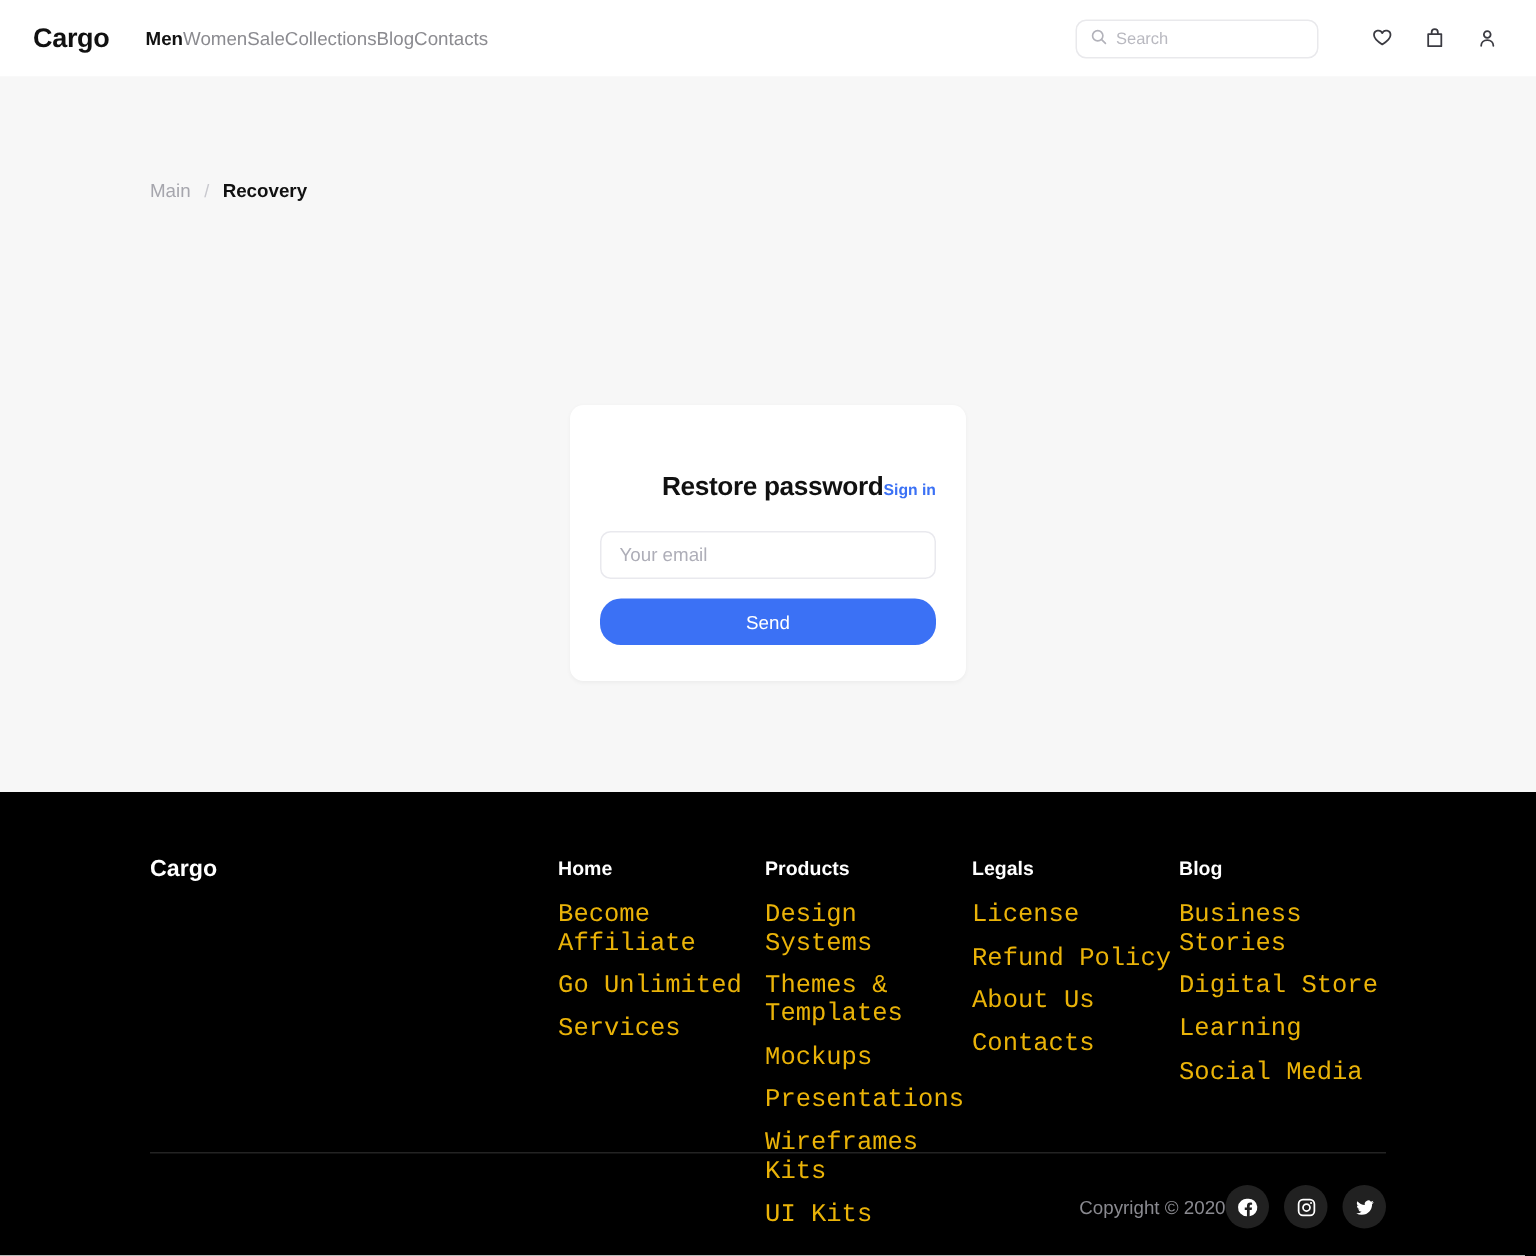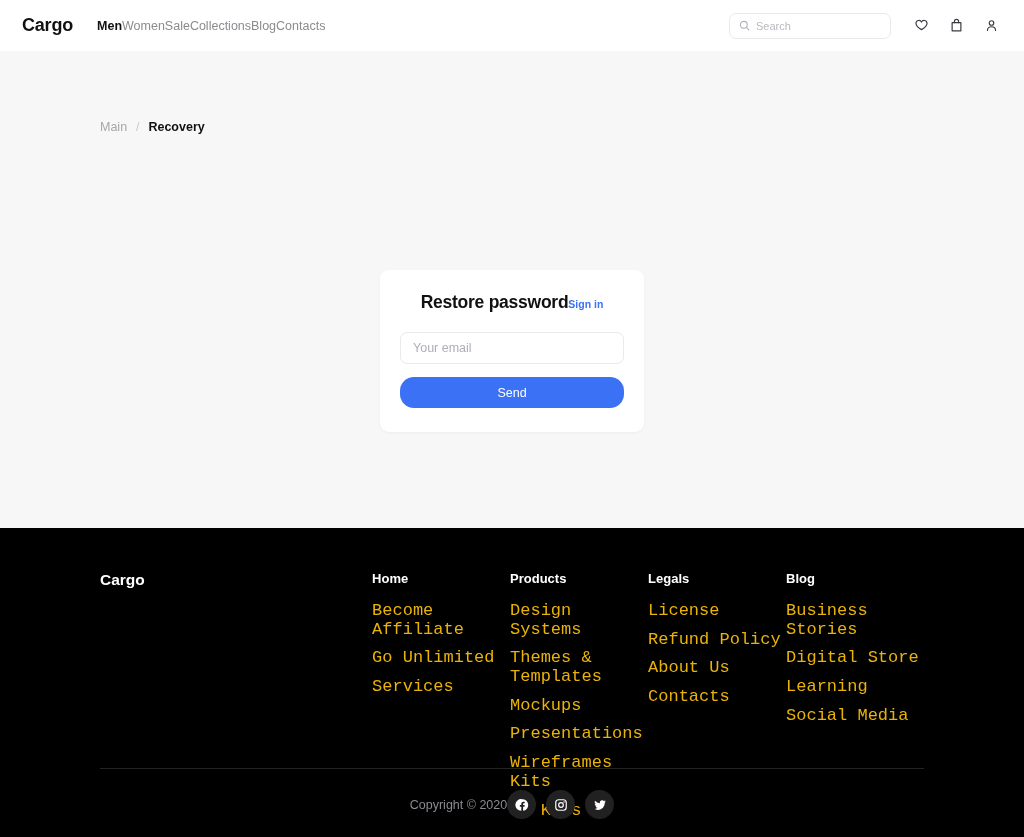--- a/index.html
+++ b/index.html
@@ -57,21 +57,21 @@
 
   .nav-item.active {
     color: #121212;
     font-weight: bold;
   }
 
   .header-right {
     margin-left: auto;
     display: flex;
     align-items: center;
-    gap: 0;
+    gap: 12px;
   }
 
   .search-box {
     width: 162px;
     height: 26px;
     border: 1px solid #e9e9ec;
     border-radius: 7px;
     background: #ffffff;
     display: flex;
     align-items: center;
@@ -134,22 +134,23 @@
     width: 264px;
     background: #ffffff;
     border-radius: 9px;
     padding: 22px 20px 24px 20px;
     box-shadow: 0 1px 3px rgba(0,0,0,0.045);
   }
 
   .card-head {
     display: flex;
     align-items: baseline;
-    justify-content: center;
+    justify-content: flex-end;
     margin-bottom: 19px;
+    margin-top: 22px;
   }
 
   .card-title {
     font-size: 17.5px;
     font-weight: bold;
     color: #111111;
     letter-spacing: -0.25px;
   }
 
   .signin-link {
@@ -240,21 +241,21 @@
     background: #232323;
   }
 
   .footer-bottom {
     position: absolute;
     left: 100px;
     right: 100px;
     top: 262px;
     display: flex;
     align-items: center;
-    justify-content: center;
+    justify-content: flex-end;
   }
 
   .copyright {
     font-size: 12.5px;
     color: #8a8a90;
   }
 
   .socials { display: flex; gap: 10px; }
 
   .social-btn {

